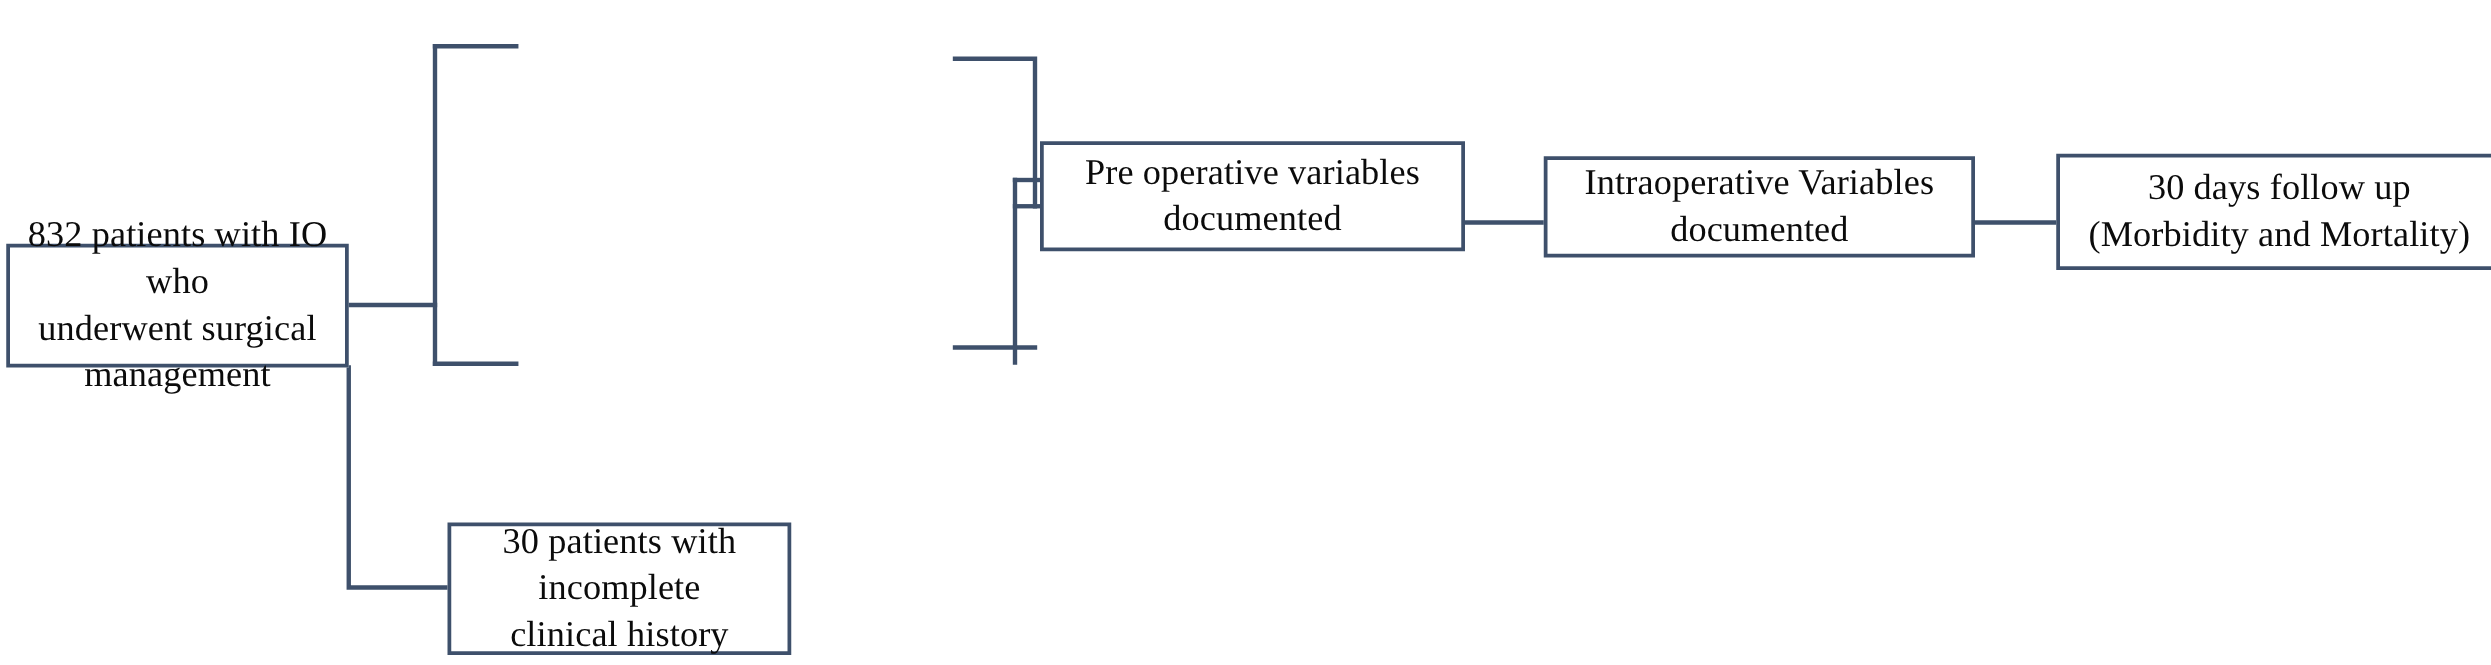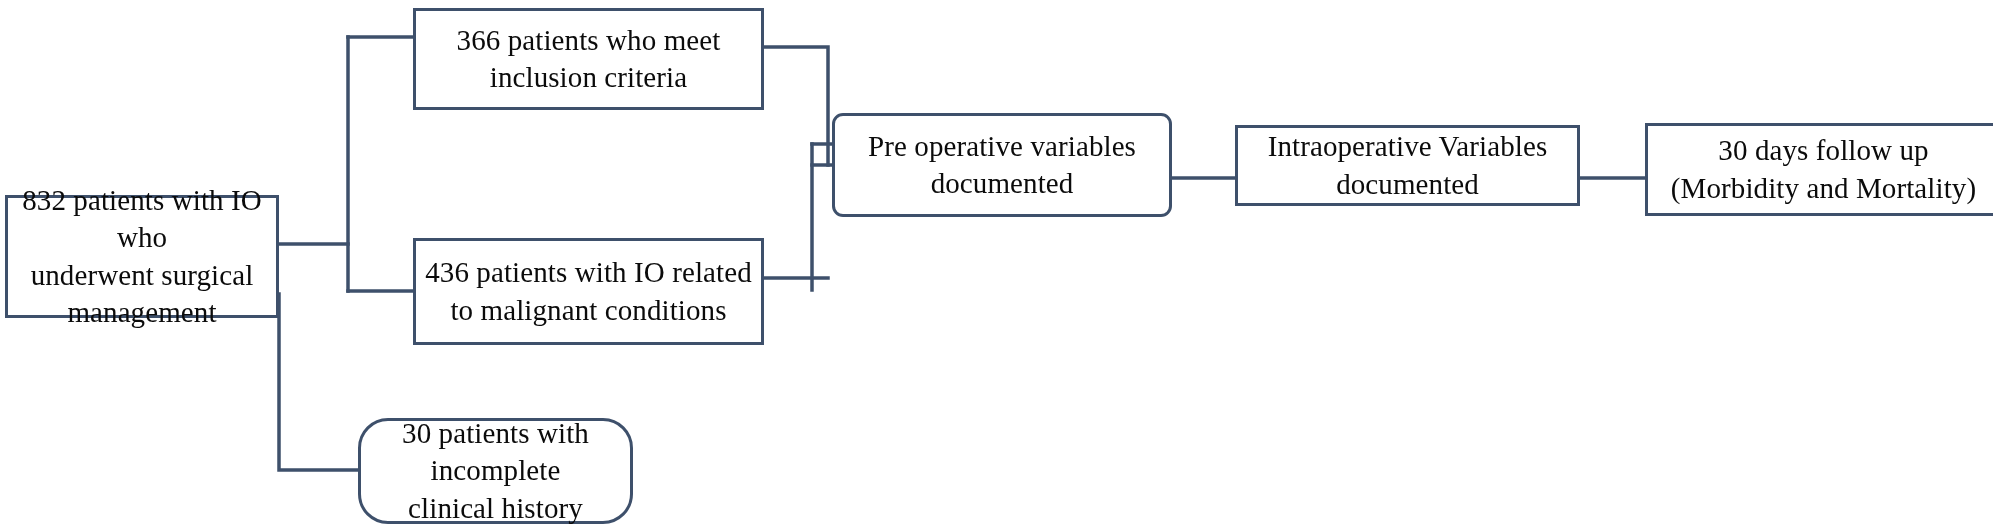--- a/index.html
+++ b/index.html
@@ -35,25 +35,25 @@
   }
   .node .label {
     display: block;
     color: #0b0b0b;
     font-size: 29px;
     line-height: 1.28;
     white-space: pre-line;
     letter-spacing: 0.1px;
   }
   
-  #node-cohort      { left: 5px;    top: 195px; width: 274px; height: 123px; }
+  #node-cohort      { left: 5px;    top: 195px; width: 274px; height: 99px; }
   #node-inclusion   { left: 413px;  top: 8px;   width: 351px; height: 102px; }
   #node-malignant   { left: 413px;  top: 238px; width: 351px; height: 107px; }
-  #node-incomplete  { left: 358px;  top: 418px; width: 275px; height: 106px; border-radius: 30px; }
-  #node-preop       { left: 832px;  top: 113px; width: 340px; height: 104px; border-radius: 11px; }
+  #node-incomplete  { left: 358px;  top: 418px; width: 275px; height: 106px; }
+  #node-preop       { left: 832px;  top: 113px; width: 340px; height: 88px; }
   #node-intraop     { left: 1235px; top: 125px; width: 345px; height: 81px; }
   #node-followup    { left: 1645px; top: 123px; width: 357px; height: 93px; }
 
   
   #node-malignant .label { white-space: pre-line; }
   #node-incomplete .label { white-space: pre-line; }
 </style>
 </head>
 <body>
 
@@ -84,29 +84,21 @@
       <path d="M 1580 178 L 1645 178"></path>
     </g>
   </svg>
 
   <div class="node" id="node-cohort">
     <span class="label">832 patients with IO who
 underwent surgical
 management</span>
   </div>
 
-  <div class="node" id="node-inclusion">
-    <span class="label">366  patients who meet
-inclusion criteria</span>
-  </div>
 
-  <div class="node" id="node-malignant">
-    <span class="label">436 patients with IO related
-to malignant conditions</span>
-  </div>
 
   <div class="node" id="node-incomplete">
     <span class="label">30 patients with incomplete
 clinical history</span>
   </div>
 
   <div class="node" id="node-preop">
     <span class="label">Pre operative variables
 documented</span>
   </div>

